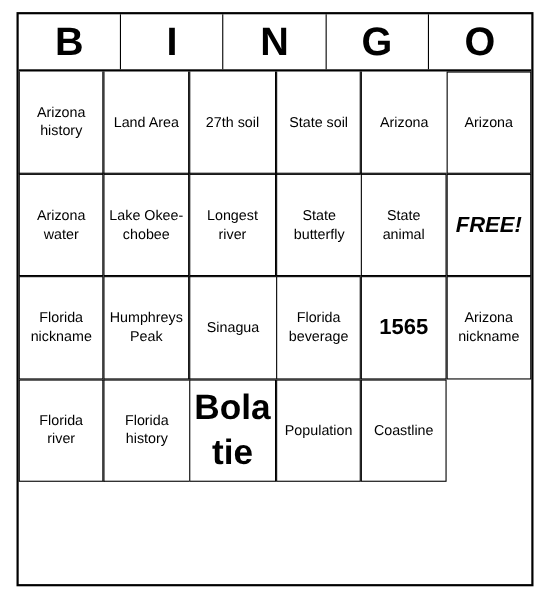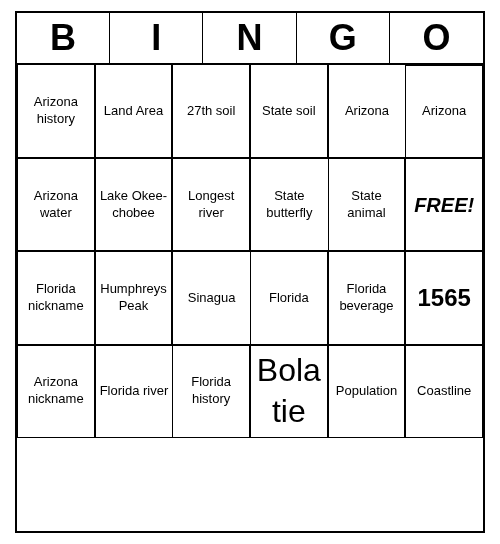--- a/index.html
+++ b/index.html
@@ -53,26 +53,26 @@
     }
     .bingo-cell:nth-child(-n+5) {
       border-top: none;
     }
     .bingo-cell.free {
       font-size: 20px;
       font-weight: bold;
       font-style: italic;
     }
     .bingo-cell.large-text {
-      font-size: 24px;
+      font-size: 20px;
       font-weight: bold;
     }
     .bingo-cell.big-letter {
       font-size: 32px;
-      font-weight: normal;
+      font-weight: bold;
     }
   </style>
 </head>
 <body>
 
 <div class="bingo-card">
   <div class="bingo-header">
     <div class="bingo-header-cell">B</div>
     <div class="bingo-header-cell">I</div>
     <div class="bingo-header-cell">N</div>
@@ -88,21 +88,20 @@
       <div class="bingo-cell ">Arizona</div>
       <div class="bingo-cell ">Arizona water</div>
       <div class="bingo-cell ">Lake Okee-chobee</div>
       <div class="bingo-cell ">Longest river</div>
       <div class="bingo-cell ">State butterfly</div>
       <div class="bingo-cell ">State animal</div>
       <div class="bingo-cell free">FREE!</div>
       <div class="bingo-cell ">Florida nickname</div>
       <div class="bingo-cell ">Humphreys Peak</div>
       <div class="bingo-cell ">Sinagua</div>
-      <div class="bingo-cell ">Florida</div>
       <div class="bingo-cell ">Florida beverage</div>
       <div class="bingo-cell large-text">1565</div>
       <div class="bingo-cell ">Arizona nickname</div>
       <div class="bingo-cell ">Florida river</div>
       <div class="bingo-cell ">Florida history</div>
       <div class="bingo-cell big-letter">Bola tie</div>
       <div class="bingo-cell ">Population</div>
       <div class="bingo-cell ">Coastline</div>
     </div>
 </div>

